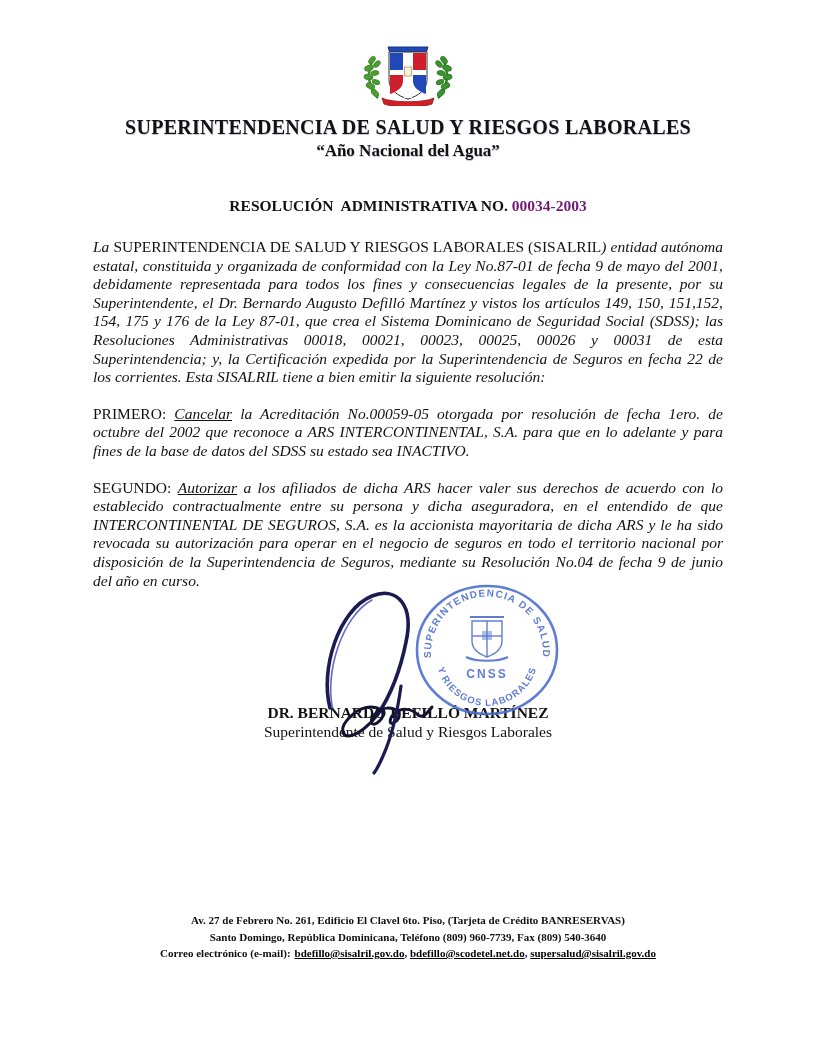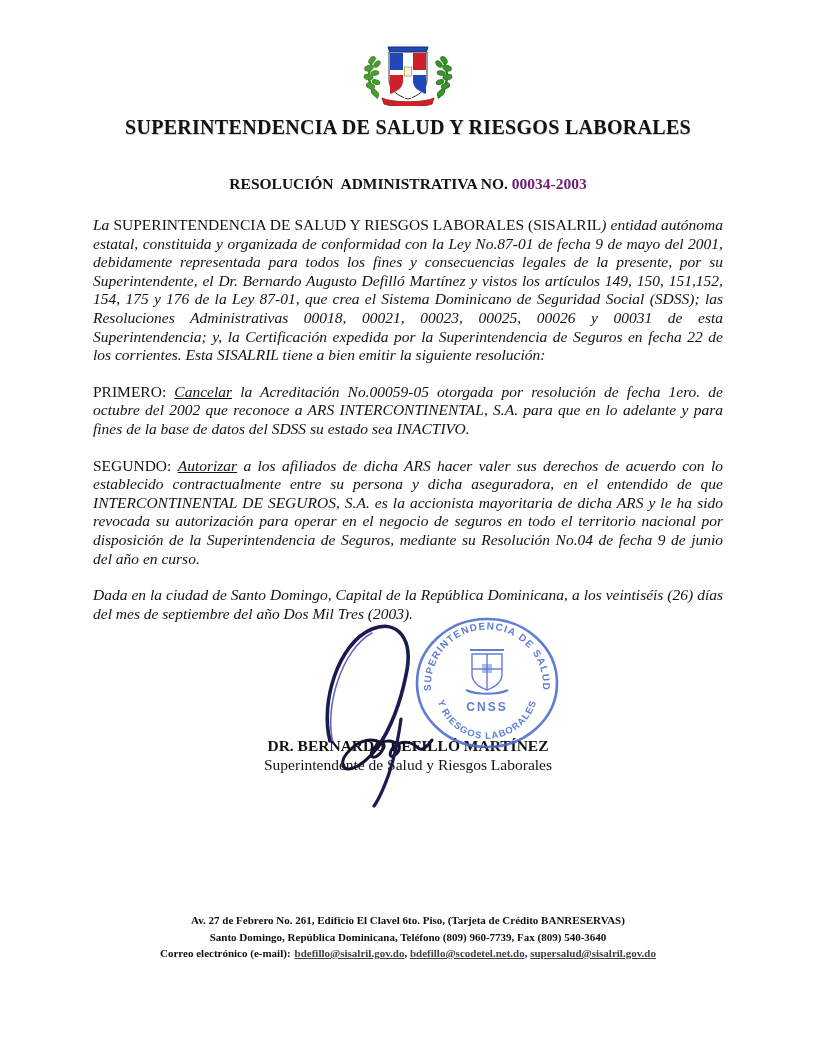--- a/index.html
+++ b/index.html
@@ -77,21 +77,21 @@
   
   .footer {
     position: absolute; left: 0; top: 912px; width: 100%;
     text-align: center;
     font-weight: bold;
     font-size: 11px;
     line-height: 16.5px;
     color: #101010;
   }
   .email-link {
-    color: #404040;
+    color: #000000;
     text-decoration: underline;
     font-weight: bold;
   }
   .email-sep { color: #0000dd; }
   .footer-email-label { margin-right: 4px; }
 </style>
 </head>
 <body>
 
 <div class="page">
@@ -134,32 +134,32 @@
         <rect x="44" y="13" width="8" height="45" fill="#ffffff"></rect>
         <rect x="30" y="30" width="36" height="5" fill="#ffffff"></rect>
         <rect x="44.5" y="27" width="7" height="9" fill="#f4f0e2" stroke="#b89a44" stroke-width="0.8"></rect>
       </g>
 
       <path d="M22,58 C32,63 64,63 74,58 L72,64 C60,68 36,68 24,64 Z" fill="#d22027" stroke="#8e1118" stroke-width="0.8"></path>
     </svg>
   </div>
 
   <div class="org-title">SUPERINTENDENCIA DE SALUD Y RIESGOS LABORALES</div>
+  <div class="org-motto">“Año Nacional del Agua”</div>
 
   <div class="content">
 
     <div class="resolution-line">
       <span>RESOLUCIÓN&nbsp; ADMINISTRATIVA NO.</span>
       <span class="resolution-number">00034-2003</span>
     </div>
 
     <p class="doc-paragraph"><span class="seg-normal">La </span><span class="seg-bold">SUPERINTENDENCIA DE SALUD Y RIESGOS LABORALES (SISALRIL</span><span class="seg-normal">) entidad autónoma estatal, constituida y organizada de conformidad con la Ley No.87-01 de fecha 9 de mayo del 2001, debidamente representada para todos los fines y consecuencias legales de la presente, por su Superintendente, el Dr. Bernardo Augusto Defilló Martínez y vistos los artículos 149, 150, 151,152, 154, 175 y 176 de la Ley 87-01, que crea el Sistema Dominicano de Seguridad Social (SDSS); las Resoluciones Administrativas 00018, 00021, 00023, 00025, 00026 y 00031 de esta Superintendencia; y, la Certificación expedida por la Superintendencia de Seguros en fecha 22 de los corrientes. Esta SISALRIL tiene a bien emitir la siguiente resolución:</span></p>
     <p class="doc-paragraph"><span class="seg-bold">PRIMERO: </span><span class="seg-iu">Cancelar</span><span class="seg-normal"> la Acreditación No.00059-05 otorgada por resolución de fecha 1ero. de octubre del 2002 que reconoce a ARS INTERCONTINENTAL, S.A. para que en lo adelante y para fines de la base de datos del SDSS su estado sea INACTIVO.</span></p>
     <p class="doc-paragraph"><span class="seg-bold">SEGUNDO: </span><span class="seg-iu">Autorizar</span><span class="seg-normal"> a los afiliados de dicha ARS hacer valer sus derechos de acuerdo con lo establecido contractualmente entre su persona y dicha aseguradora, en el entendido de que INTERCONTINENTAL DE SEGUROS, S.A. es la accionista mayoritaria de dicha ARS y le ha sido revocada su autorización para operar en el negocio de seguros en todo el territorio nacional por disposición de la Superintendencia de Seguros, mediante su Resolución No.04 de fecha 9 de junio del año en curso.</span></p>
-    <p class="doc-paragraph"><span class="seg-normal">Dada en la ciudad de Santo Domingo, Capital de la República Dominicana, a los veintiséis (26) días del mes de septiembre del año Dos Mil Tres (2003).</span></p>
 
     <div class="signature-area">
 
       <svg class="signature-svg" width="160" height="190" viewBox="0 0 160 190">
         <g fill="none" stroke-linecap="round" stroke-linejoin="round">
           <path d="M30,122 C20,84 38,24 72,10 C98,0 114,20 106,56 C100,86 90,110 78,128" stroke="#1b1b52" stroke-width="3.6"></path>
           <path d="M33,124 C24,88 42,30 72,14" stroke="#2525a8" stroke-width="1.6" opacity="0.7"></path>
           <path d="M78,128 C70,139 58,149 49,150 C41,150 40,141 49,132 C59,121 72,118 81,124 C85,127 83,133 77,137 C71,141 69,134 75,128 C82,121 92,120 98,126 C101,130 98,135 93,137 C89,139 89,132 95,127 C101,122 111,122 117,128 C121,133 126,129 132,121" stroke="#141432" stroke-width="3"></path>
           <path d="M101,100 C98,122 92,150 83,170 C80,177 77,183 74,187" stroke="#1b1b52" stroke-width="3.2"></path>
         </g>

